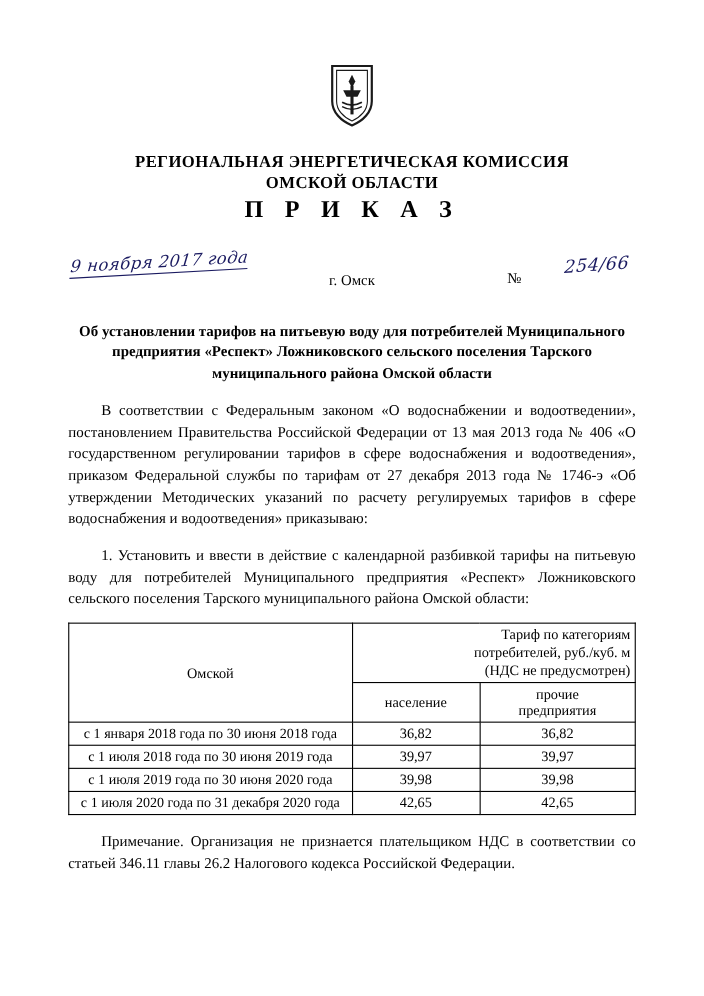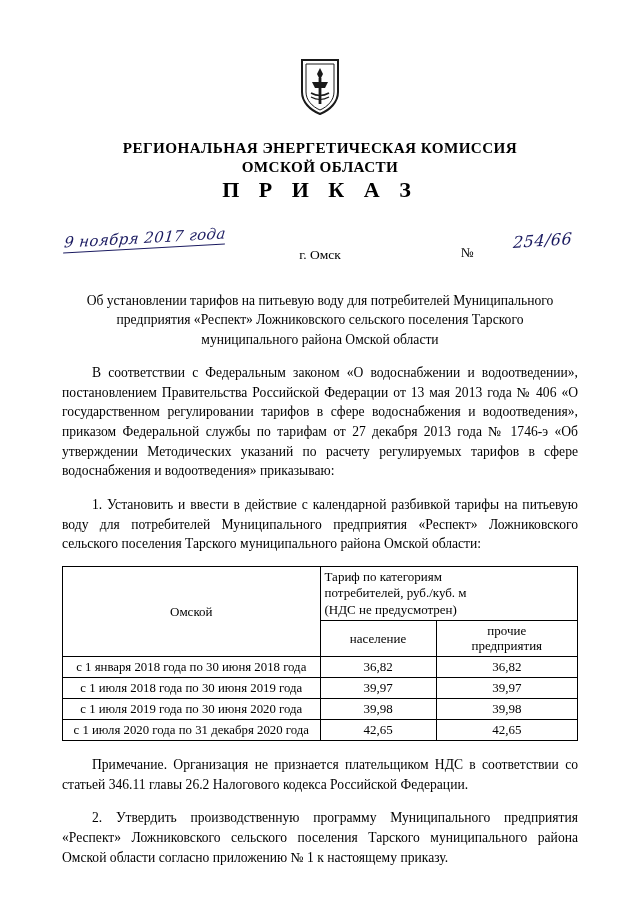--- a/index.html
+++ b/index.html
@@ -98,20 +98,21 @@
     letter-spacing: 0.5px;
   }
 
   
   .subject {
     margin-top: 22px;
     text-align: center;
     font-size: 13.6px;
     line-height: 1.42;
     padding: 0 8px;
+    font-weight: bold;
   }
 
   
   .para {
     margin-top: 14px;
     font-size: 13.6px;
     line-height: 1.45;
     text-align: justify;
     text-indent: 30px;
     font-family: Liberation Serif, serif;
@@ -128,21 +129,21 @@
     border: 1px solid #000;
     padding: 2px 4px;
     vertical-align: middle;
     font-weight: normal;
   }
   .th-period {
     width: 50%;
     text-align: center;
   }
   .th-group {
-    text-align: left;
+    text-align: right;
     line-height: 1.25;
     padding: 3px 6px;
   }
   .th-sub {
     text-align: center;
     line-height: 1.2;
     padding: 3px 4px;
   }
   td.period-cell {
     text-align: center;
@@ -232,16 +233,15 @@
       <tr>
         <td class="period-cell">с 1 июля 2020 года по 31 декабря 2020 года</td>
         <td class="val-cell">42,65</td>
         <td class="val-cell">42,65</td>
       </tr>
     </tbody>
   </table>
 
   <div class="para">Примечание. Организация не признается плательщиком НДС в соответствии со статьей 346.11 главы 26.2 Налогового кодекса Российской Федерации.</div>
 
-  <div class="para">2. Утвердить производственную программу Муниципального предприятия «Респект» Ложниковского сельского поселения Тарского муниципального района Омской области согласно приложению № 1 к настоящему приказу.</div>
 
   <div class="footer-space"></div>
 </div>
 
 </body></html>

